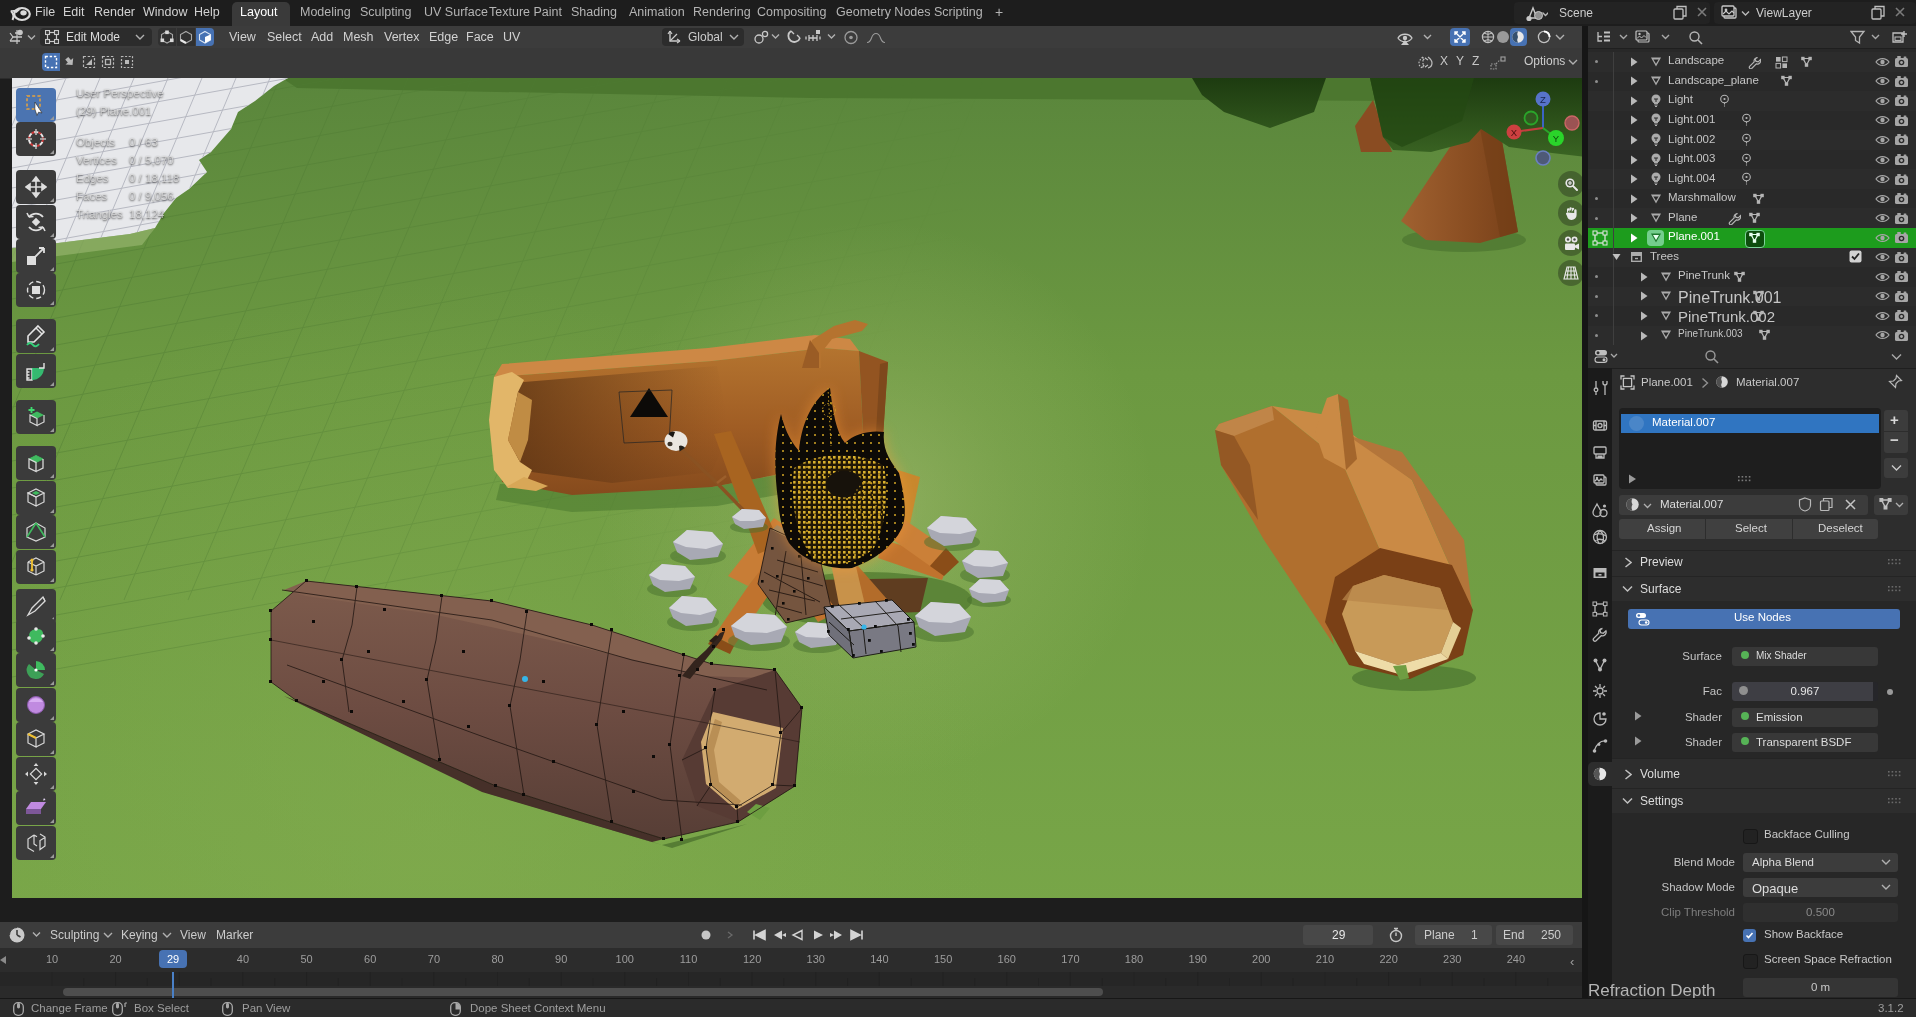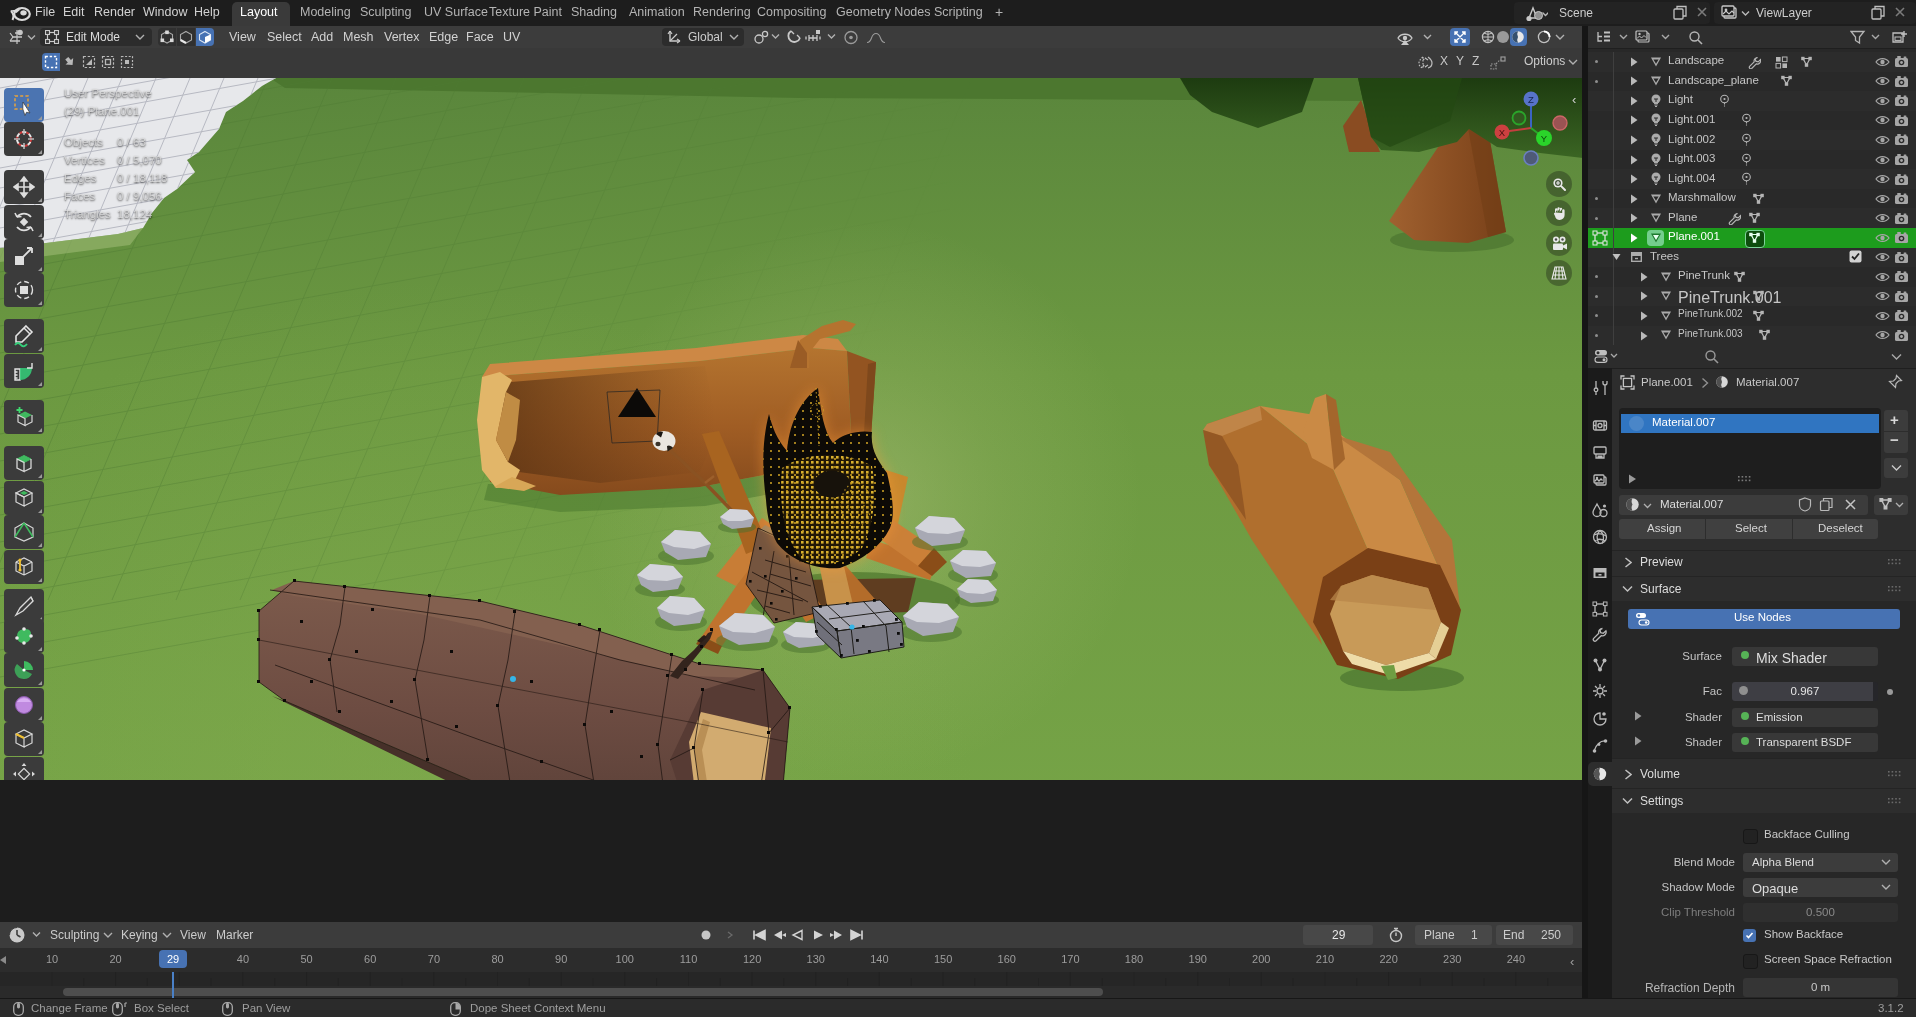--- a/index.html
+++ b/index.html
@@ -2,21 +2,21 @@
 <html><head>
 <meta charset="utf-8">
 <style>
   html,body{margin:0;padding:0;background:#1d1d1d;}
   body{width:1916px;height:1017px;overflow:hidden;font-family:"Liberation Sans",sans-serif;position:relative;}
   .abs{position:absolute;}
   .txt{color:#cccccc;font-size:12px;white-space:nowrap;}
   #topbar{left:0;top:0;width:1916px;height:26px;background:#1d1d1d;}
   #hdr2{left:0;top:26px;width:1583px;height:22px;background:#3c3c3c;border-bottom:1px solid #2a2a2a;}
   #row3{left:0;top:48px;width:1583px;height:30px;background:#393939;border-bottom:1px solid #2c2c2c;}
-  #viewport{left:0;top:78px;width:1583px;height:702px;overflow:hidden;}
+  #viewport{left:12px;top:78px;width:1583px;height:820px;overflow:hidden;}
   #timeline{left:0;top:922px;width:1583px;height:76px;background:#2b2b2b;}
   #statusbar{left:0;top:998px;width:1916px;height:19px;background:#2b2b2b;border-top:1px solid #171717;}
   #rightsep{left:1582px;top:26px;width:6px;height:972px;background:#161616;}
   #outliner{left:1588px;top:26px;width:328px;height:319px;background:#282828;}
   #props{left:1588px;top:345px;width:328px;height:653px;background:#2d2d2d;}
   .menu{color:#d2d2d2;font-size:12.5px;}
   .tab{color:#b4b4b4;font-size:12.5px;}
   .tbtn{width:40px;height:34px;background:#3b3b3b;border-radius:4px;}
   .tbtn:after{content:"";position:absolute;right:2px;bottom:2px;border-left:4px solid transparent;border-bottom:4px solid #9a9a9a;}
 </style>
@@ -1176,21 +1176,21 @@
       <rect x="9.5" y="1.4" width="3" height="1.6" rx="0.8" fill="#a6a6a6"></rect>
     </svg>
 <div class="abs" style="left:7px;top:288.4px;width:3px;height:3px;border-radius:50%;background:#8e8e8e"></div>
 <svg class="abs" style="left:52px;top:284.9px" width="8" height="10" viewBox="0 0 8 10">
       <path d="M1,0.5 L7.5,5 L1,9.5 Z" fill="#b9b9b9"></path>
     </svg>
 <svg class="abs" style="left:72px;top:283.92499999999995px" width="12" height="12" viewBox="0 0 12 12">
       <path d="M1,1.5 H11 L6,10.5 Z" fill="#ababab"></path>
       <path d="M3.4,3.4 H8.6 L6,7.8 Z" fill="#282828"></path>
     </svg>
-<span class="abs" style="left:90px;top:282.4px;color:#c6c6c6;font-size:10px">PineTrunk.002</span>
+<span class="abs" style="left:90px;top:282.4px;color:#c6c6c6;font-size:15px">PineTrunk.002</span>
 <svg class="abs" style="left:164px;top:283.92499999999995px" width="13" height="12" viewBox="0 0 13 12">
       <path d="M3,2.5 H10 L6.5,9 Z" fill="none" stroke="#b5b5b5" stroke-width="1.2"></path>
       <rect x="1.2" y="0.8" width="3.4" height="3.4" fill="#b5b5b5"></rect>
       <rect x="8.4" y="0.8" width="3.4" height="3.4" fill="#b5b5b5"></rect>
       <rect x="4.8" y="7.4" width="3.4" height="3.4" fill="#b5b5b5"></rect>
     </svg>
 <svg class="abs" style="left:287px;top:283.92499999999995px" width="15" height="12" viewBox="0 0 15 12">
       <path d="M1,6 C4,1.5 11,1.5 14,6 C11,10.5 4,10.5 1,6 Z" fill="none" stroke="#a6a6a6" stroke-width="1.2"></path>
       <circle cx="7.5" cy="6" r="2.2" fill="#a6a6a6"></circle>
     </svg>
@@ -1438,21 +1438,21 @@
 <svg class="abs" style="left:47px;top:267px" width="15" height="14" viewBox="0 0 15 14">
       <rect x="1" y="1" width="10" height="5" rx="2.5" fill="#fff"></rect>
       <rect x="4" y="8" width="10" height="5" rx="2.5" fill="none" stroke="#fff" stroke-width="1.1"></rect>
       <circle cx="3.8" cy="3.5" r="1.3" fill="#4772b3"></circle>
       <circle cx="11.2" cy="10.5" r="1.3" fill="#fff"></circle>
     </svg>
 <span class="abs" style="left:146px;top:266px;color:#ffffff;font-size:11.5px">Use Nodes</span>
 <div class="abs" style="left:0px;top:305px;width:134px;text-align:right;color:#c3c3c3;font-size:11.5px">Surface</div>
 <div class="abs" style="left:144px;top:302px;width:146px;height:19px;background:#383838;border-radius:3px"></div>
 <div class="abs" style="left:153px;top:306px;width:8px;height:8px;border-radius:50%;background:#56b356"></div>
-<span class="abs" style="left:168px;top:305px;color:#dddddd;font-size:14px">Mix Shader</span>
+<span class="abs" style="left:168px;top:305px;color:#dddddd;font-size:10px">Mix Shader</span>
 <div class="abs" style="left:0px;top:340px;width:134px;text-align:right;color:#c3c3c3;font-size:11.5px">Fac</div>
 <div class="abs" style="left:144px;top:337px;width:146px;height:19px;background:#26262a;border-radius:3px;overflow:hidden">
       <div style="position:absolute;left:0;top:0;width:141px;height:19px;background:#3e3e44"></div>
     </div>
 <div class="abs" style="left:151px;top:341px;width:9px;height:9px;border-radius:50%;background:#8f8f8f"></div>
 <div class="abs" style="left:144px;top:337px;width:146px;text-align:center;color:#e5e5e5;font-size:11.5px;line-height:19px">0.967</div>
 <div class="abs" style="left:299px;top:344px;width:6px;height:6px;border-radius:50%;background:#9a9a9a"></div>
 <svg class="abs" style="left:46px;top:366px" width="8" height="10" viewBox="0 0 8 10">
       <path d="M1,0.5 L7.5,5 L1,9.5 Z" fill="#9a9a9a"></path>
     </svg>
@@ -1519,21 +1519,21 @@
 <div class="abs" style="left:0px;top:561px;width:147px;text-align:right;color:#7d7d7d;font-size:11.5px">Clip Threshold</div>
 <div class="abs" style="left:155px;top:558px;width:155px;height:19px;background:#2f2f2f;border-radius:3px"></div>
 <div class="abs" style="left:155px;top:558px;width:155px;text-align:center;color:#8a8a8a;font-size:11.5px;line-height:19px">0.500</div>
 <div class="abs" style="left:155px;top:584px;width:13px;height:13px;border-radius:3px;background:#4772b3"></div>
 <svg class="abs" style="left:157px;top:586px" width="9" height="9" viewBox="0 0 9 9">
       <path d="M1.5,4.5 l2,2 L7.5,2" fill="none" stroke="#fff" stroke-width="1.6"></path>
     </svg>
 <span class="abs" style="left:176px;top:583px;color:#c9c9c9;font-size:11.5px">Show Backface</span>
 <div class="abs" style="left:155px;top:609px;width:13px;height:13px;border-radius:3px;background:#222222;border:1px solid #171717"></div>
 <span class="abs" style="left:176px;top:608px;color:#c9c9c9;font-size:11.5px">Screen Space Refraction</span>
-<div class="abs" style="left:0px;top:636px;width:147px;text-align:right;color:#b5b5b5;font-size:12px">Refraction Depth</div>
+<div class="abs" style="left:0px;top:636px;width:147px;color:#b5b5b5;font-size:17px">Refraction Depth</div>
 <div class="abs" style="left:155px;top:633px;width:155px;height:19px;background:#353535;border-radius:3px"></div>
 <div class="abs" style="left:155px;top:633px;width:155px;text-align:center;color:#c9c9c9;font-size:11.5px;line-height:19px">0 m</div>
 </div>
 <div class="abs" id="statusbar">
   <svg class="abs" style="left:13px;top:3px" width="11" height="14" viewBox="0 0 11 14">
     <rect x="0.7" y="0.7" width="9.6" height="12.6" rx="4.2" fill="none" stroke="#a8a8a8" stroke-width="1.3"></rect>
     <rect x="4" y="1" width="3" height="5.5" rx="1.4" fill="#a8a8a8"></rect>
   </svg>
   <span class="abs" style="left:31px;top:3px;color:#9e9e9e;font-size:11.5px">Change Frame</span>
   <svg class="abs" style="left:112px;top:3px" width="16" height="14" viewBox="0 0 16 14">

